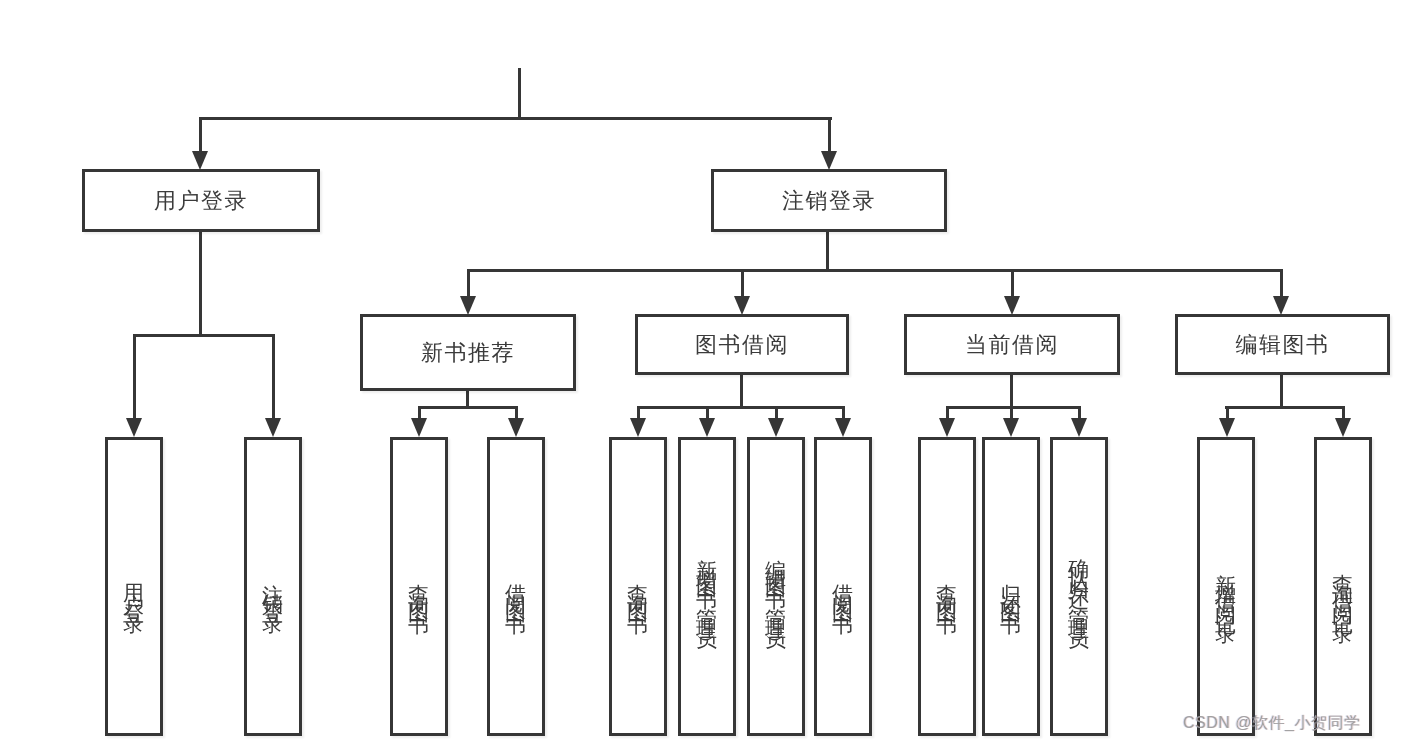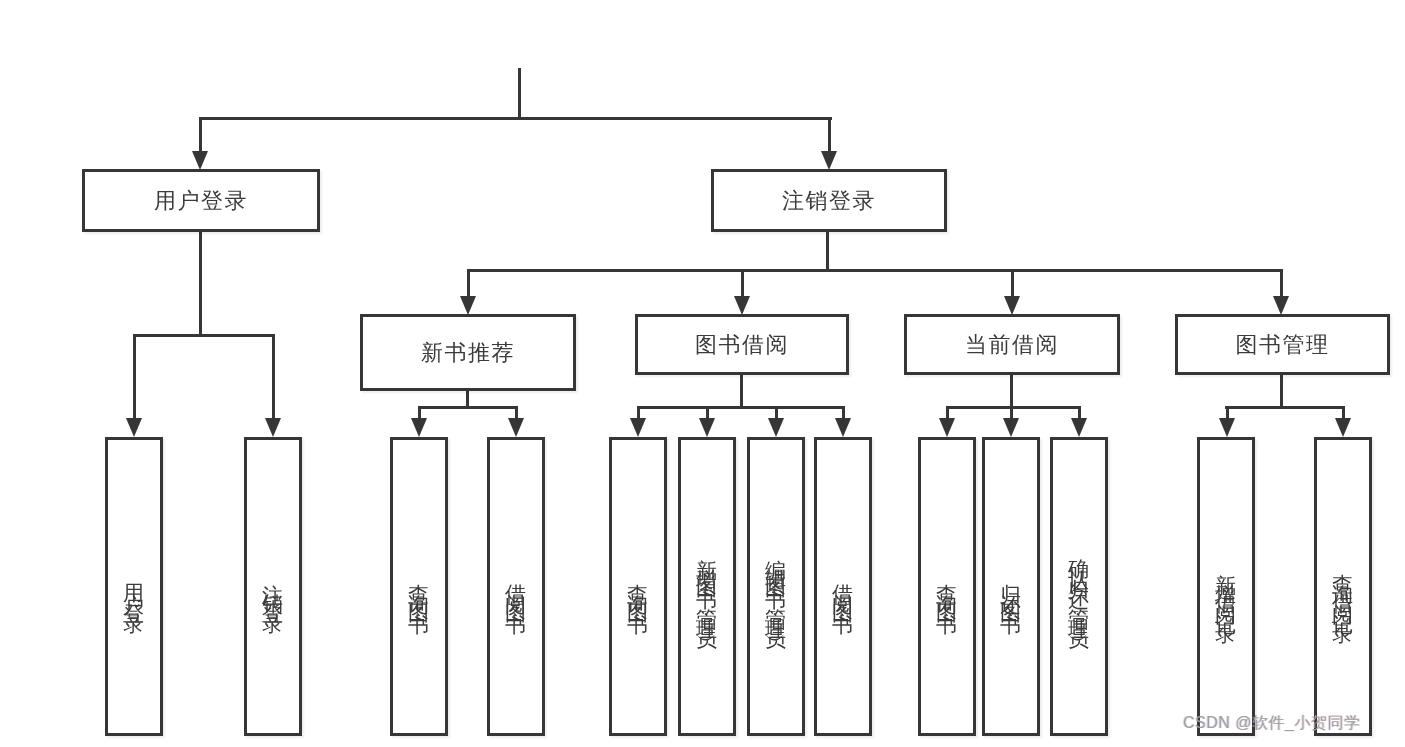--- a/index.html
+++ b/index.html
@@ -116,21 +116,21 @@
   <div class="arrow" style="left:1219px;top:406px;height:31px"></div>
   <div class="arrow" style="left:1335px;top:406px;height:31px"></div>
 
 
   <div class="box" style="left:82px;top:169px;width:238px;height:63px">用户登录</div>
   <div class="box" style="left:711px;top:169px;width:236px;height:63px">注销登录</div>
 
   <div class="box" style="left:360px;top:314px;width:216px;height:77px">新书推荐</div>
   <div class="box" style="left:904px;top:314px;width:216px;height:61px">当前借阅</div>
   <div class="box" style="left:635px;top:314px;width:214px;height:61px">图书借阅</div>
-  <div class="box" style="left:1175px;top:314px;width:215px;height:61px">图书管理</div>
+  <div class="box" style="left:1175px;top:314px;width:215px;height:61px">编辑图书</div>
 
   <div class="box vbox" style="left:105px;top:437px;width:58px;height:299px">用户登录</div>
   <div class="box vbox" style="left:244px;top:437px;width:58px;height:299px">注销登录</div>
 
   <div class="box vbox" style="left:390px;top:437px;width:58px;height:299px">查询图书</div>
   <div class="box vbox" style="left:487px;top:437px;width:58px;height:299px">借阅图书</div>
 
   <div class="box vbox" style="left:609px;top:437px;width:58px;height:299px">查询图书</div>
   <div class="box vbox" style="left:678px;top:437px;width:58px;height:299px">新增图书（管理员）</div>
   <div class="box vbox" style="left:747px;top:437px;width:58px;height:299px">编辑图书（管理员）</div>

